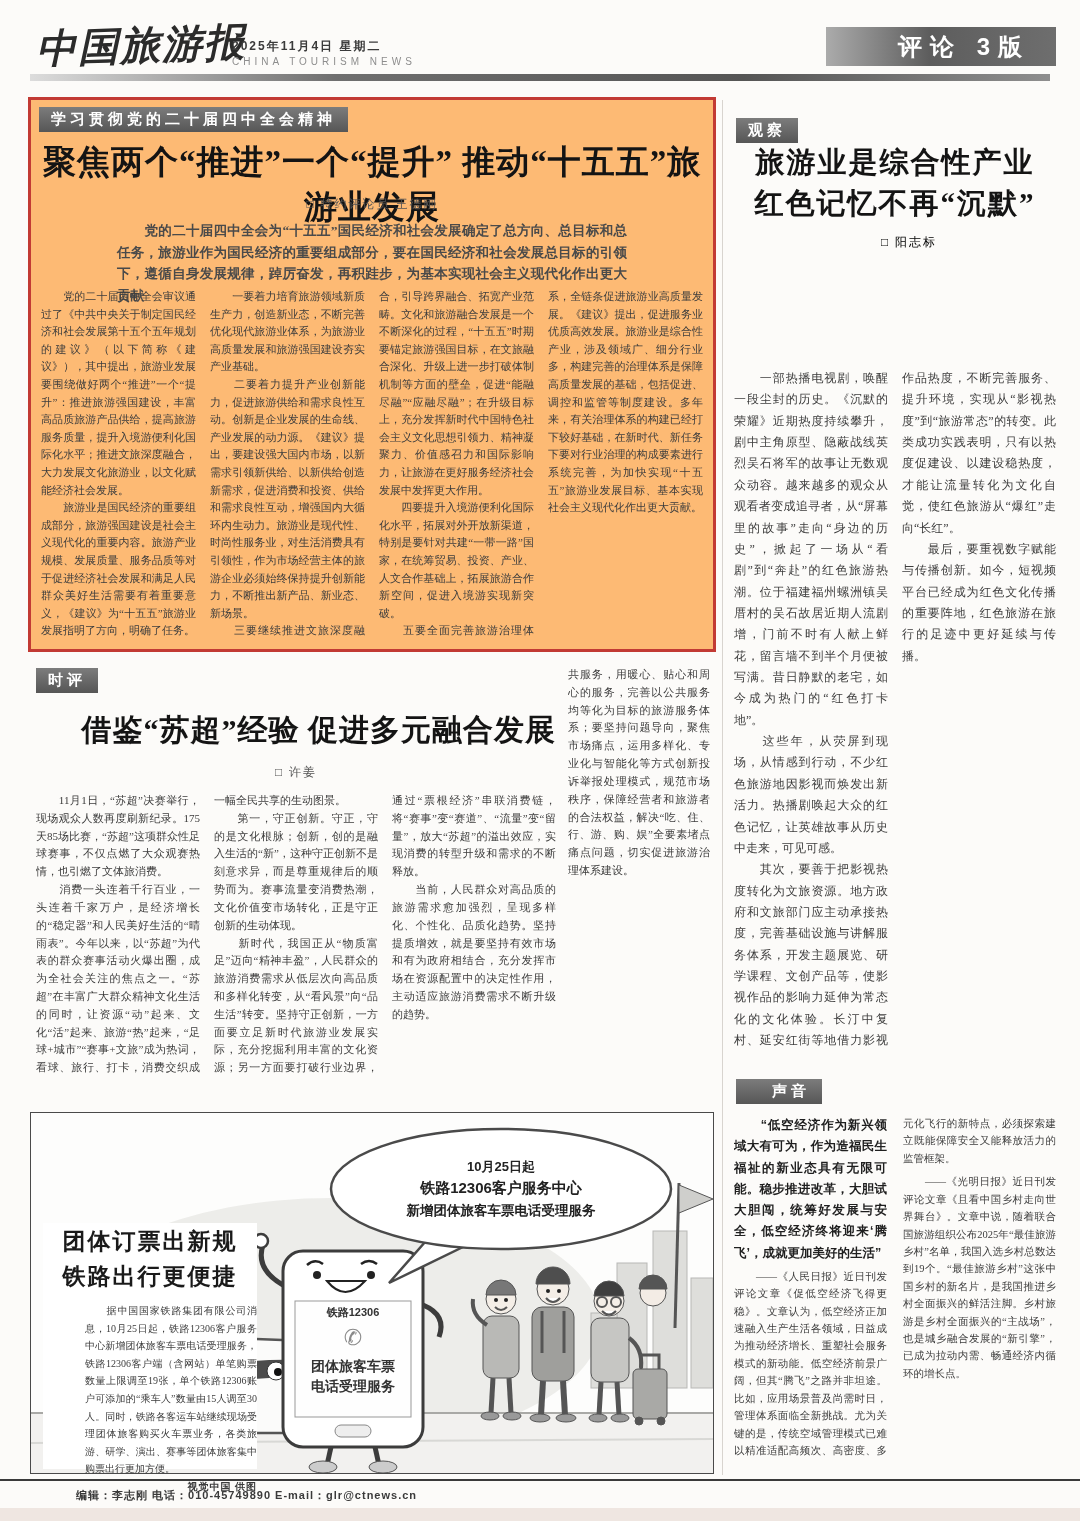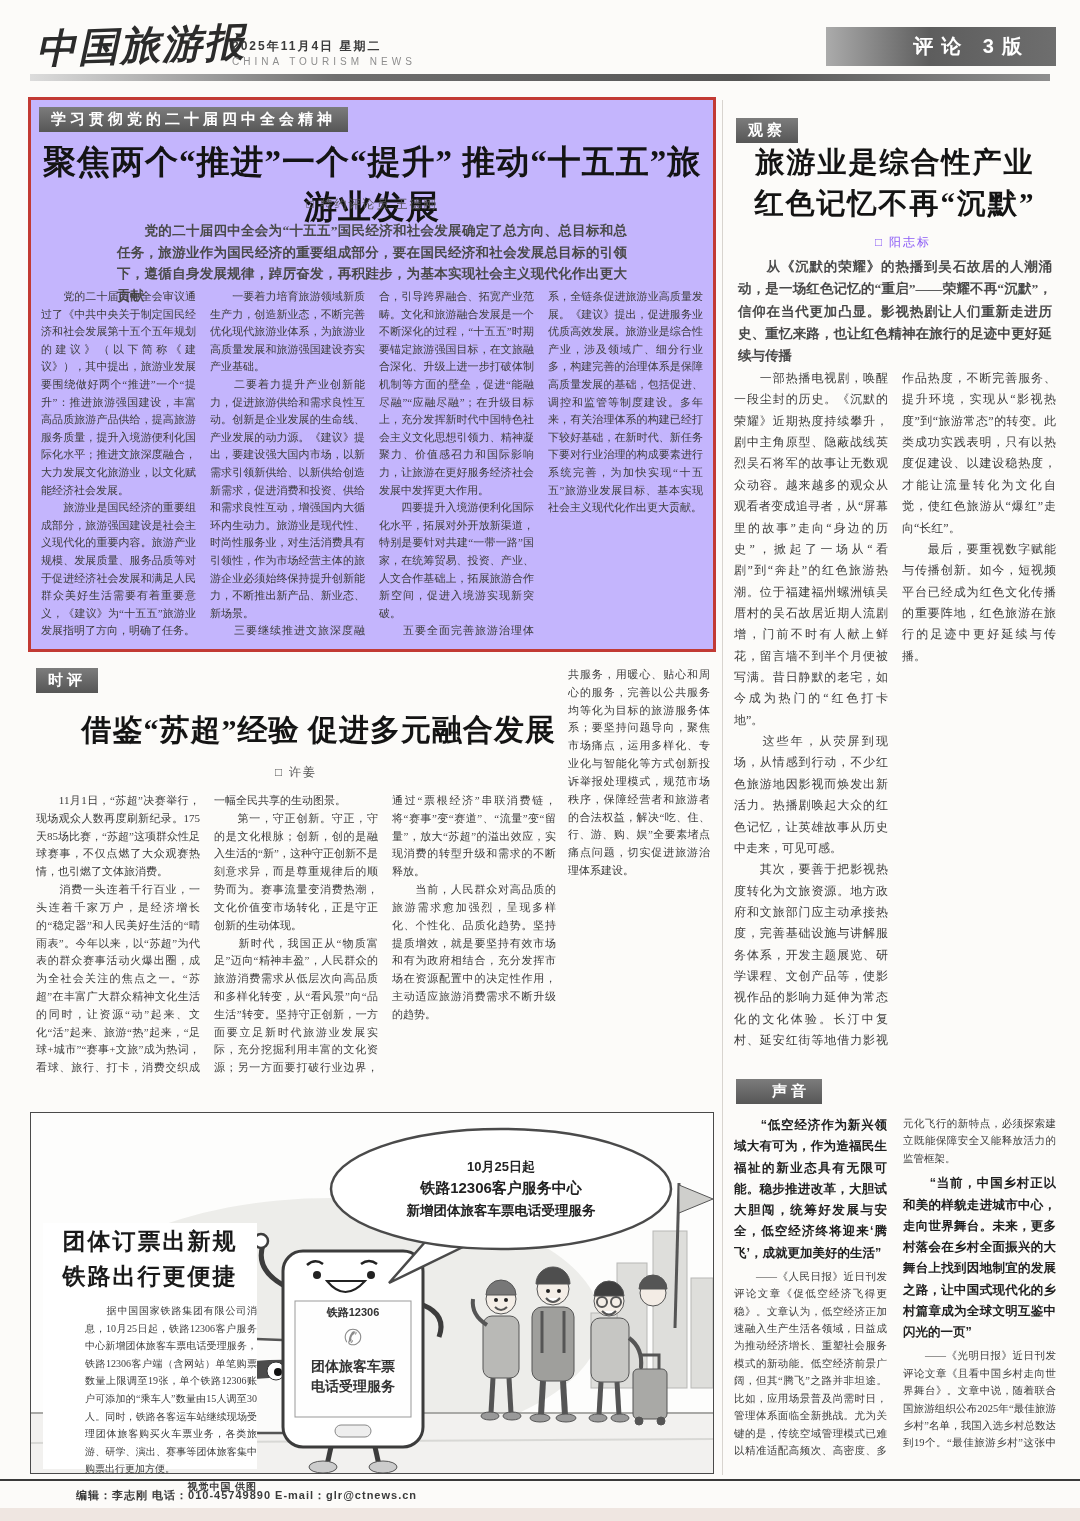--- a/index.html
+++ b/index.html
@@ -8,50 +8,50 @@
   .sans{font-family:"Liberation Sans","DejaVu Sans",sans-serif;}
 
   
   .masthead-logo{position:absolute;left:36px;top:18px;font-size:40px;font-weight:900;font-style:italic;
       color:#2b2b2b;letter-spacing:2px;transform:rotate(-2deg);}
   .m-date{position:absolute;left:232px;top:38px;font-size:12px;font-weight:bold;color:#3a3a3a;letter-spacing:2px;}
   .m-eng{position:absolute;left:232px;top:56px;font-size:10px;color:#8d8d8d;letter-spacing:4px;}
   .edition-box{position:absolute;left:826px;top:27px;width:230px;height:39px;
       background:linear-gradient(to right,#ababab,#5d5d5d 45%,#6e6e6e);
       display:flex;align-items:center;justify-content:flex-end;padding-right:26px;box-sizing:border-box;}
-  .edition-box span{color:#fff;font-size:20px;font-weight:bold;letter-spacing:8px;}
+  .edition-box span{color:#fff;font-size:24px;font-weight:bold;letter-spacing:8px;}
   .header-rule{position:absolute;left:30px;top:74px;width:1020px;height:7px;
       background:linear-gradient(to right,#dcdcdc,#6f6f6f 30%,#555 70%,#8e8e8e);}
 
   .v-divider{position:absolute;left:722px;top:100px;width:1px;height:1375px;background:#d8d4cf;}
 
   
   .tag{display:inline-block;background:linear-gradient(#7c7c7c,#565656);color:#fff;
       font-size:15px;font-weight:bold;letter-spacing:4px;padding:3px 12px;}
 
   
   .lead-box{position:absolute;left:28px;top:97px;width:688px;height:555px;
-      border:3px solid #c23a34;background:#c4b5fd;box-sizing:border-box;text-decoration:underline;}
+      border:3px solid #c23a34;background:#fdba74;box-sizing:border-box;text-decoration:underline;}
   .lead-tag{position:absolute;left:8px;top:7px;}
   .lead-headline{position:absolute;left:0;top:40px;width:100%;text-align:center;
       font-size:33px;font-weight:900;color:#141414;letter-spacing:1px;}
   .lead-byline{position:absolute;left:0;top:96px;width:100%;text-align:center;
       font-size:12px;color:#555;letter-spacing:2px;}
   .lead-intro{position:absolute;left:86px;top:120px;width:510px;font-size:13.5px;font-weight:bold;
       color:#4a4a4a;line-height:1.6;text-align:justify;white-space:pre-line;}
   .lead-body{position:absolute;left:10px;top:188px;width:662px;height:352px;
       column-count:4;column-gap:14px;column-fill:auto;overflow:hidden;
       font-size:11px;line-height:1.6;text-align:justify;white-space:pre-line;color:#3c3c3c;}
 
   
   .observe{position:absolute;left:728px;top:100px;width:334px;height:975px;}
   .ob-tag{position:absolute;left:8px;top:18px;}
   .ob-headline{position:absolute;left:0;top:42px;width:100%;text-align:center;
       font-size:29px;font-weight:900;color:#141414;line-height:1.4;letter-spacing:2px;white-space:pre-line;}
-  .ob-byline{position:absolute;left:8px;top:134px;width:100%;text-align:center;font-size:12px;color:#8b5cf6;letter-spacing:2px;}
+  .ob-byline{position:absolute;left:14px;top:134px;width:100%;text-align:center;font-size:12px;color:#000000;letter-spacing:2px;}
   .ob-intro{position:absolute;left:10px;top:156px;width:314px;font-size:13.5px;font-weight:bold;
       color:#4a4a4a;line-height:1.65;text-align:justify;white-space:pre-line;}
   .ob-body{position:absolute;left:6px;top:268px;width:322px;height:700px;
       column-count:2;column-gap:14px;column-fill:auto;overflow:hidden;
       font-size:12px;line-height:1.78;text-align:justify;white-space:pre-line;color:#3c3c3c;}
 
   
   .comment{position:absolute;left:28px;top:662px;width:688px;height:436px;}
   .cm-tag{position:absolute;left:8px;top:6px;}
   .cm-headline{position:absolute;left:8px;top:48px;width:520px;text-align:right;
@@ -115,21 +115,20 @@
 　　三要继续推进文旅深度融合，引导跨界融合、拓宽产业范畴。文化和旅游融合发展是一个不断深化的过程，“十五五”时期要锚定旅游强国目标，在文旅融合深化、升级上进一步打破体制机制等方面的壁垒，促进“能融尽融”“应融尽融”；在升级目标上，充分发挥新时代中国特色社会主义文化思想引领力、精神凝聚力、价值感召力和国际影响力，让旅游在更好服务经济社会发展中发挥更大作用。
 　　四要提升入境游便利化国际化水平，拓展对外开放新渠道，特别是要针对共建“一带一路”国家，在统筹贸易、投资、产业、人文合作基础上，拓展旅游合作新空间，促进入境游实现新突破。
 　　五要全面完善旅游治理体系，全链条促进旅游业高质量发展。《建议》提出，促进服务业优质高效发展。旅游业是综合性产业，涉及领域广、细分行业多，构建完善的治理体系是保障高质量发展的基础，包括促进、调控和监管等制度建设。多年来，有关治理体系的构建已经打下较好基础，在新时代、新任务下要对行业治理的构成要素进行系统完善，为加快实现“十五五”旅游业发展目标、基本实现社会主义现代化作出更大贡献。</div>
   </div>
 
   <div class="observe">
     <span class="tag sans ob-tag">观察</span>
     <div class="ob-headline">旅游业是综合性产业
 红色记忆不再“沉默”</div>
     <div class="ob-byline">□ 阳志标</div>
-    <div class="ob-intro">　　从《沉默的荣耀》的热播到吴石故居的人潮涌动，是一场红色记忆的“重启”——荣耀不再“沉默”，信仰在当代更加凸显。影视热剧让人们重新走进历史、重忆来路，也让红色精神在旅行的足迹中更好延续与传播</div>
     <div class="ob-body">　　一部热播电视剧，唤醒一段尘封的历史。《沉默的荣耀》近期热度持续攀升，剧中主角原型、隐蔽战线英烈吴石将军的故事让无数观众动容。越来越多的观众从观看者变成追寻者，从“屏幕里的故事”走向“身边的历史”，掀起了一场从“看剧”到“奔赴”的红色旅游热潮。位于福建福州螺洲镇吴厝村的吴石故居近期人流剧增，门前不时有人献上鲜花，留言墙不到半个月便被写满。昔日静默的老宅，如今成为热门的“红色打卡地”。
 　　这些年，从荧屏到现场，从情感到行动，不少红色旅游地因影视而焕发出新活力。热播剧唤起大众的红色记忆，让英雄故事从历史中走来，可见可感。
 　　其次，要善于把影视热度转化为文旅资源。地方政府和文旅部门应主动承接热度，完善基础设施与讲解服务体系，开发主题展览、研学课程、文创产品等，使影视作品的影响力延伸为常态化的文化体验。长汀中复村、延安红街等地借力影视作品热度，不断完善服务、提升环境，实现从“影视热度”到“旅游常态”的转变。此类成功实践表明，只有以热度促建设、以建设稳热度，才能让流量转化为文化自觉，使红色旅游从“爆红”走向“长红”。
 　　最后，要重视数字赋能与传播创新。如今，短视频平台已经成为红色文化传播的重要阵地，红色旅游在旅行的足迹中更好延续与传播。</div>
   </div>
 
   <div class="comment">
     <span class="tag sans cm-tag">时评</span>
     <div class="cm-headline">借鉴“苏超”经验 促进多元融合发展</div>
     <div class="cm-byline">□ 许姜</div>
@@ -255,21 +254,20 @@
       <div class="ad-text">　　据中国国家铁路集团有限公司消息，10月25日起，铁路12306客户服务中心新增团体旅客车票电话受理服务，铁路12306客户端（含网站）单笔购票数量上限调至19张，单个铁路12306账户可添加的“乘车人”数量由15人调至30人。同时，铁路各客运车站继续现场受理团体旅客购买火车票业务，各类旅游、研学、演出、赛事等团体旅客集中购票出行更加方便。</div>
       <div class="ad-credit">视觉中国 供图</div>
     </div>
   </div>
 
   <div class="voice">
     <span class="tag sans vo-tag">声音</span>
     <div class="vo-body">
       <div class="vo-quote">　　“低空经济作为新兴领域大有可为，作为造福民生福祉的新业态具有无限可能。稳步推进改革，大胆试大胆闯，统筹好发展与安全，低空经济终将迎来‘腾飞’，成就更加美好的生活”</div>
       <div class="vo-attr">　　——《人民日报》近日刊发评论文章《促低空经济飞得更稳》。文章认为，低空经济正加速融入生产生活各领域，日益成为推动经济增长、重塑社会服务模式的新动能。低空经济前景广阔，但其“腾飞”之路并非坦途。比如，应用场景普及尚需时日，管理体系面临全新挑战。尤为关键的是，传统空域管理模式已难以精准适配高频次、高密度、多元化飞行的新特点，必须探索建立既能保障安全又能释放活力的监管框架。</div>
-      <div class="vo-quote">　　“当前，中国乡村正以和美的样貌走进城市中心，走向世界舞台。未来，更多村落会在乡村全面振兴的大舞台上找到因地制宜的发展之路，让中国式现代化的乡村篇章成为全球文明互鉴中闪光的一页”</div>
       <div class="vo-attr">　　——《光明日报》近日刊发评论文章《且看中国乡村走向世界舞台》。文章中说，随着联合国旅游组织公布2025年“最佳旅游乡村”名单，我国入选乡村总数达到19个。“最佳旅游乡村”这张中国乡村的新名片，是我国推进乡村全面振兴的鲜活注脚。乡村旅游是乡村全面振兴的“主战场”，也是城乡融合发展的“新引擎”，已成为拉动内需、畅通经济内循环的增长点。</div>
 
     </div>
   </div>
 
   <div class="footer-rule"></div>
   <div class="footer-text sans">编辑：李志刚  电话：010-45749890  E-mail：glr@ctnews.cn</div>
   <div class="bottom-strip"></div>
 
 </div>

